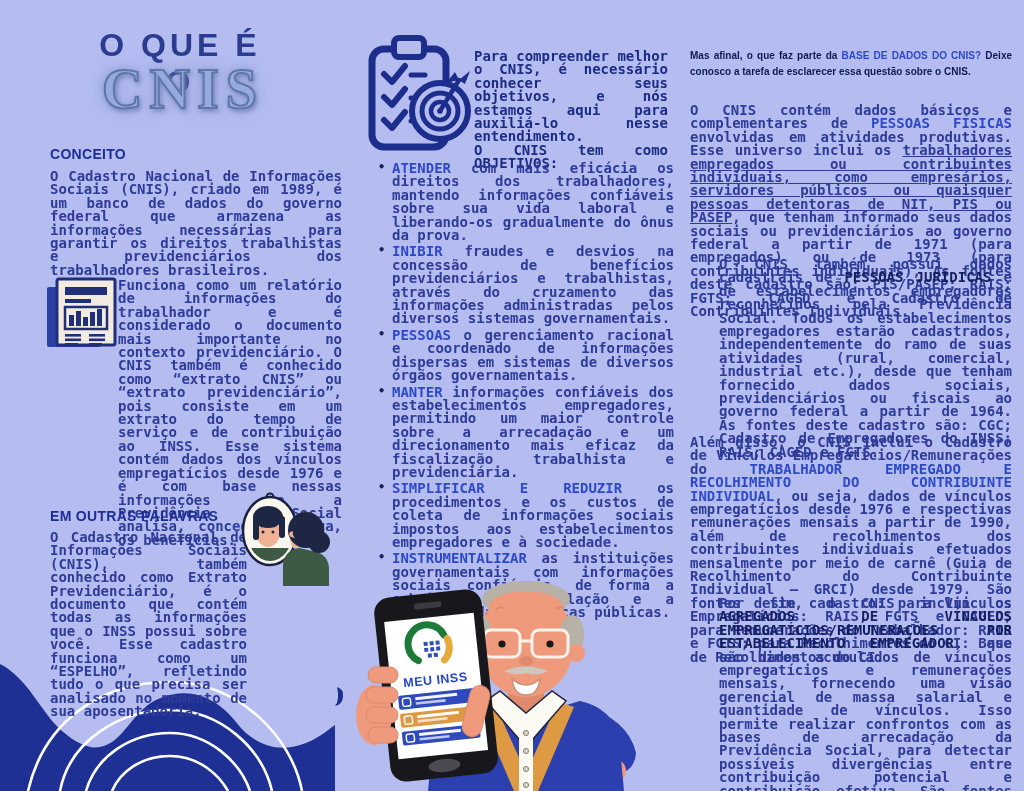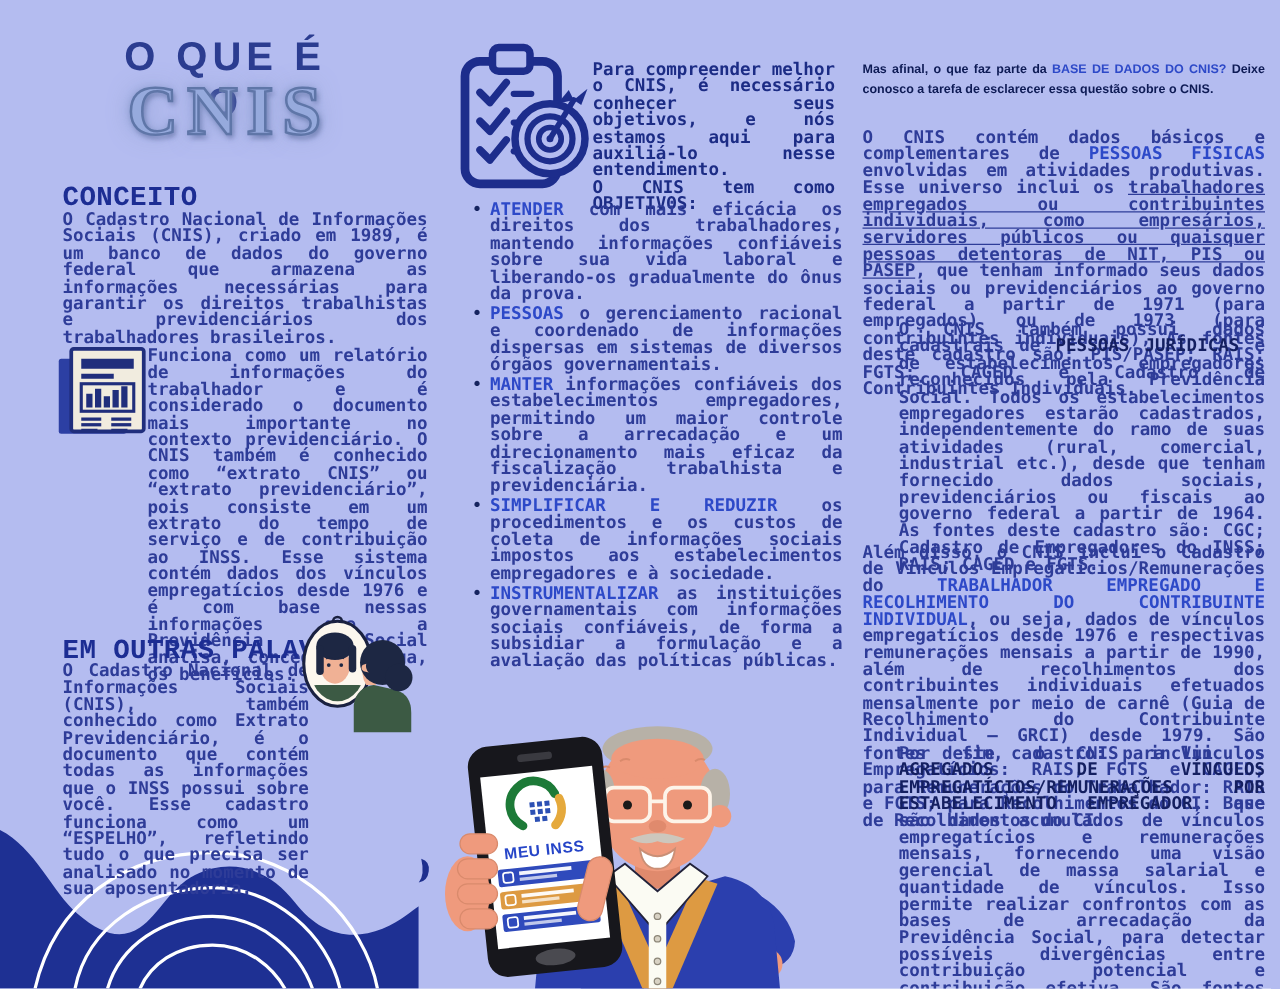--- a/index.html
+++ b/index.html
@@ -1,21 +1,21 @@
 <!DOCTYPE html>
 <html><head>
 <meta charset="utf-8">
 <style>
   html,body{margin:0;padding:0;}
   .canvas{position:relative;width:1024px;height:791px;background:#b4bcf0;overflow:hidden;
           font-family:"DejaVu Sans Mono",monospace;}
   .abs{position:absolute;}
   .mono{font-family:"DejaVu Sans Mono",monospace;font-weight:bold;text-align:justify;
         color:#2e3c98;font-size:14px;line-height:13.4px;}
-  .h-left{font-family:Liberation Mono, monospace;font-weight:800;font-size:22px;
+  .h-left{font-family:Liberation Sans, sans-serif;font-weight:800;font-size:14px;
           color:#1c2d93;letter-spacing:.3px;}
   .title-line{font-family:"Liberation Sans",sans-serif;font-weight:600;font-size:32px;
           color:#2b3c90;letter-spacing:4px;text-align:center;}
   .glossy{font-family:Liberation Serif, serif;font-weight:800;font-size:56px;
           letter-spacing:7px;color:#96aadd;-webkit-text-stroke:2px #5f76a8;text-align:center;
           text-shadow:0 0 6px rgba(125,145,195,.95),0 0 18px rgba(125,145,195,.75),
                       2px 3px 4px rgba(60,75,125,.55);}
   .kw{color:#2d49c8;}
   .dk{color:#141f60;}
   .ul{text-decoration:underline;}
@@ -122,20 +122,21 @@
     <line x1="77" y1="77" x2="96" y2="46" stroke="#1d2d8c" stroke-width="4.5" stroke-linecap="round"></line>
     <path d="M96,46 l11,-9 l-5,13 z" fill="#1d2d8c"></path>
     <path d="M96,46 l-13,3 l9,-11 z" fill="#1d2d8c"></path>
   </svg>
 
   <div class="abs mono" style="left:474px;top:50px;width:194px;color:#1c2c85;"><span>Para compreender melhor o CNIS, é necessário conhecer seus objetivos, e nós estamos aqui para auxiliá-lo nesse entendimento.</span><br>
        <span>O CNIS tem como OBJETIVOS:</span></div>
 
   <ul class="abs mono objectives" style="left:374px;top:162px;width:300px;">
     <li><span class="kw">ATENDER</span><span> com mais eficácia os direitos dos trabalhadores, mantendo informações confiáveis sobre sua vida laboral e liberando-os gradualmente do ônus da prova.</span></li>
+    <li><span class="kw">INIBIR</span><span> fraudes e desvios na concessão de benefícios previdenciários e trabalhistas, através do cruzamento das informações administradas pelos diversos sistemas governamentais.</span></li>
     <li><span class="kw">PESSOAS</span><span> o gerenciamento racional e coordenado de informações dispersas em sistemas de diversos órgãos governamentais.</span></li>
     <li><span class="kw">MANTER</span><span> informações confiáveis dos estabelecimentos empregadores, permitindo um maior controle sobre a arrecadação e um direcionamento mais eficaz da fiscalização trabalhista e previdenciária.</span></li>
     <li><span class="kw">SIMPLIFICAR E REDUZIR</span><span> os procedimentos e os custos de coleta de informações sociais impostos aos estabelecimentos empregadores e à sociedade.</span></li>
     <li><span class="kw">INSTRUMENTALIZAR</span><span> as instituições governamentais com informações sociais confiáveis, de forma a subsidiar a formulação e a avaliação das políticas públicas.</span></li>
   </ul>
 
   <svg class="abs" style="left:330px;top:555px;" width="350" height="236" viewBox="0 0 350 236">
 
     <path d="M7,132 q7,2 6,10 q-1,8 -8,9 q5,-6 2,-19 z" fill="#1e2f8e"></path>
 

